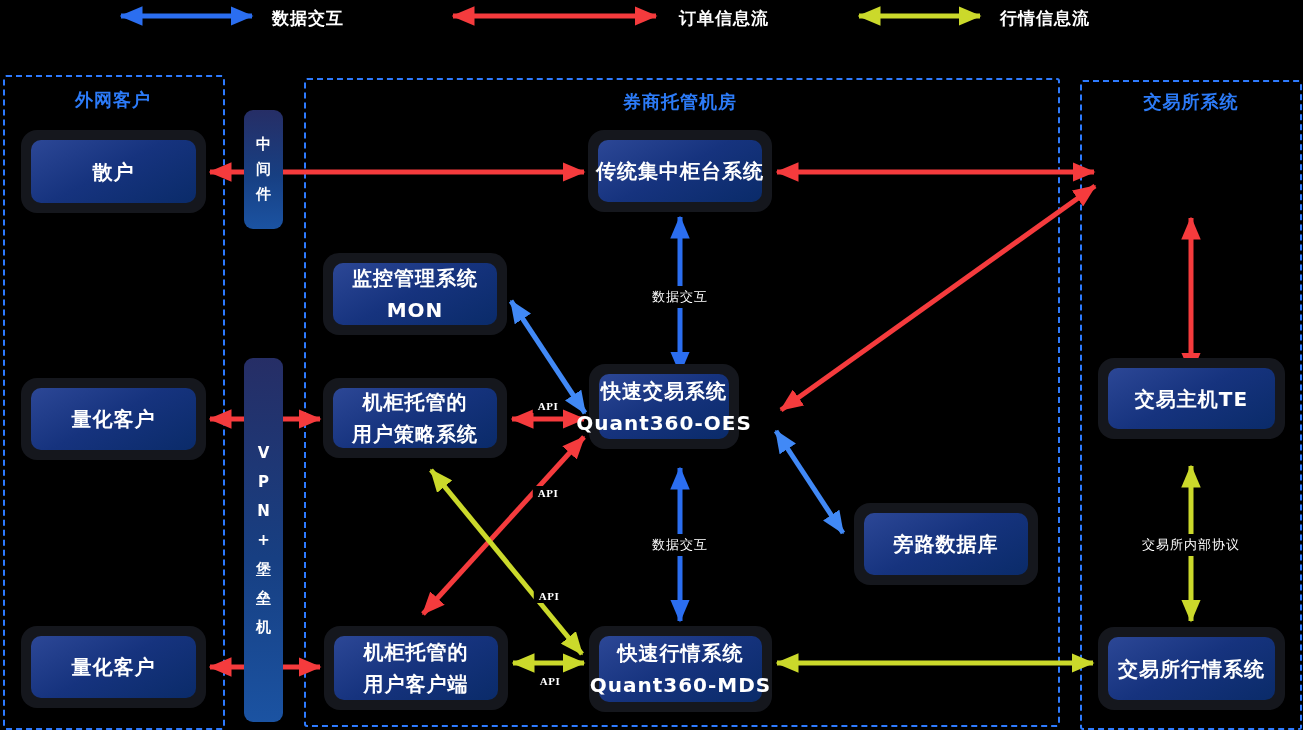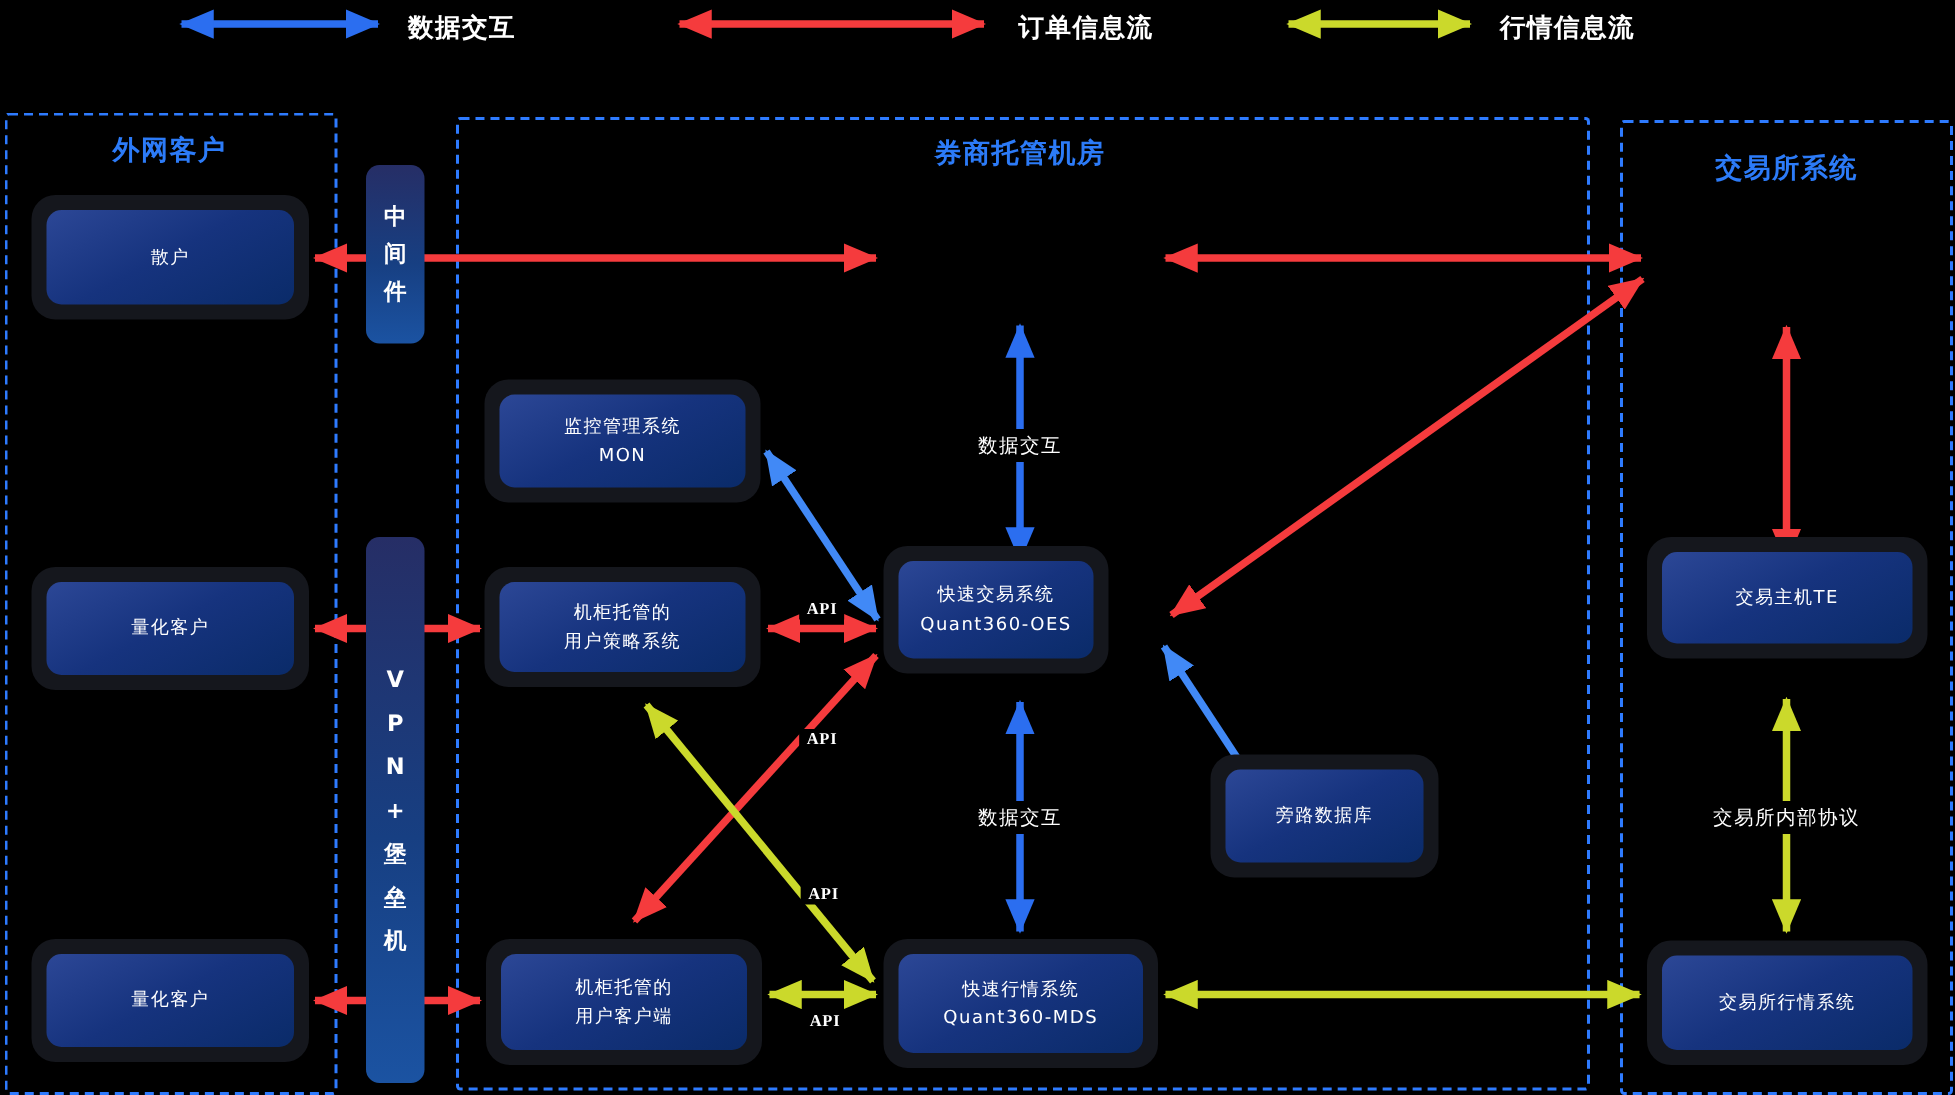--- a/index.html
+++ b/index.html
@@ -11,21 +11,21 @@
   .section{position:absolute;border:2px dashed #2e7bff;border-radius:3px;z-index:1;}
   .stitle{position:absolute;transform:translateX(-50%);color:#2c7bf8;font-size:18px;
           font-weight:700;letter-spacing:1px;white-space:nowrap;z-index:3;}
   
   #edges{position:absolute;left:0;top:0;z-index:2;}
   
   .frame{position:absolute;background:#15171d;border-radius:16px;z-index:3;}
   .inner{position:absolute;inset:10px;border-radius:10px;
          background:linear-gradient(152deg,#2c4796 0%,#16337e 48%,#0a2b69 100%);
          display:flex;flex-direction:column;align-items:center;justify-content:center;}
-  .nline{color:#fff;font-size:12px;font-weight:400;line-height:1.6;letter-spacing:1px;white-space:nowrap;}
+  .nline{color:#fff;font-size:20px;font-weight:700;line-height:1.6;letter-spacing:1px;white-space:nowrap;}
   
   .vbar{position:absolute;border-radius:9px;z-index:3;
         background:linear-gradient(180deg,#262e66 0%,#173f82 55%,#1b53a2 100%);
         display:flex;align-items:center;justify-content:center;}
   .vchars{display:flex;flex-direction:column;align-items:center;color:#fff;font-weight:600;}
   .vchars div{text-align:center;font-size:15px;line-height:1;}
   .gap-lg div{margin:7px 0;}
   .gap-sm div{margin:5px 0;}
   
   .elabel{position:absolute;transform:translate(-50%,-50%);background:#000;color:#fff;
@@ -43,21 +43,21 @@
   <span class="legend-label" style="left:272px">数据交互</span>
   <span class="legend-label" style="left:679px">订单信息流</span>
   <span class="legend-label" style="left:1000px">行情信息流</span>
 
   <div class="section" style="left:3px;top:75px;width:218px;height:651px"></div>
   <div class="section" style="left:304px;top:78px;width:752px;height:645px"></div>
   <div class="section" style="left:1080px;top:80px;width:218px;height:646px"></div>
 
   <span class="stitle" style="left:113px;top:88px">外网客户</span>
   <span class="stitle" style="left:680px;top:90px">券商托管机房</span>
-  <span class="stitle" style="left:1191px;top:100px">交易所系统</span>
+  <span class="stitle" style="left:1191px;top:90px">交易所系统</span>
 
   <svg id="edges" width="1303" height="730">
     <defs>
       <marker id="mRed" markerWidth="4.6" markerHeight="3.9" refX="4.3" refY="1.95" orient="auto-start-reverse">
           <path d="M0,0 L4.6,1.95 L0,3.9 Z" fill="#f53b3d"></path>
         </marker>
       <marker id="mBlue" markerWidth="4.6" markerHeight="3.9" refX="4.3" refY="1.95" orient="auto-start-reverse">
           <path d="M0,0 L4.6,1.95 L0,3.9 Z" fill="#2b6ef0"></path>
         </marker>
       <marker id="mBlueL" markerWidth="4.6" markerHeight="3.9" refX="4.3" refY="1.95" orient="auto-start-reverse">
@@ -122,20 +122,25 @@
         <span class="nline">量化客户</span>
       </div>
   </div>
 
   <div class="frame" style="left:21px;top:626px;width:185px;height:82px">
     <div class="inner">
         <span class="nline">量化客户</span>
       </div>
   </div>
 
+  <div class="frame" style="left:588px;top:130px;width:184px;height:82px">
+    <div class="inner">
+        <span class="nline">传统集中柜台系统</span>
+      </div>
+  </div>
 
   <div class="frame" style="left:323px;top:253px;width:184px;height:82px">
     <div class="inner">
       <span class="nline">监控管理系统</span>
       <span class="nline">MON</span>
     </div>
   </div>
 
   <div class="frame" style="left:323px;top:378px;width:184px;height:80px">
     <div class="inner">
@@ -144,21 +149,21 @@
     </div>
   </div>
 
   <div class="frame" style="left:589px;top:364px;width:150px;height:85px">
     <div class="inner">
       <span class="nline">快速交易系统</span>
       <span class="nline">Quant360-OES</span>
     </div>
   </div>
 
-  <div class="frame" style="left:807px;top:503px;width:152px;height:82px">
+  <div class="frame" style="left:854px;top:503px;width:184px;height:82px">
     <div class="inner">
         <span class="nline">旁路数据库</span>
       </div>
   </div>
 
   <div class="frame" style="left:324px;top:626px;width:184px;height:84px">
     <div class="inner">
       <span class="nline">机柜托管的</span>
       <span class="nline">用户客户端</span>
     </div>

